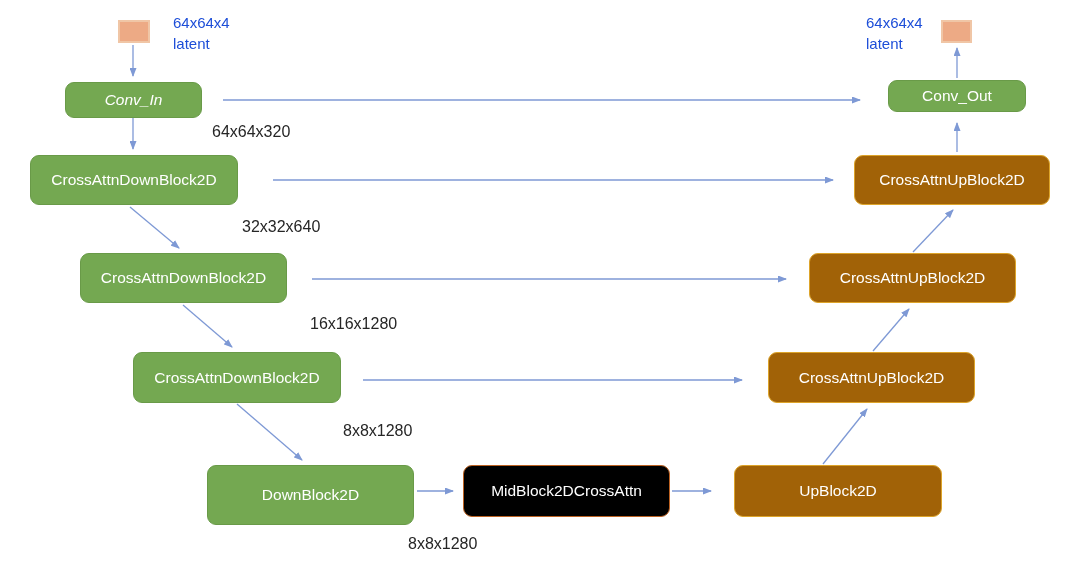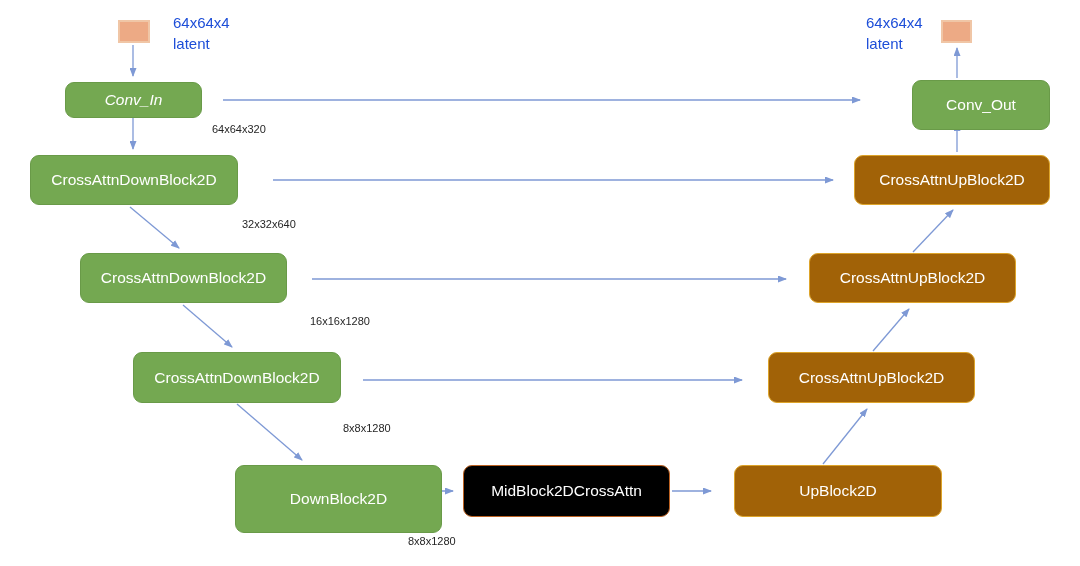--- a/index.html
+++ b/index.html
@@ -27,44 +27,44 @@
   .yellow { background: #a16207; border: 1.5px solid #dda42a; }
   .latent-square {
     position: absolute;
     background: #edaa85;
     border: 2px solid #f0c6a6;
     box-sizing: border-box;
   }
   .dim-label {
     position: absolute;
     color: #262626;
-    font-size: 11px;
+    font-size: 16px;
     white-space: nowrap;
   }
   .latent-label {
     position: absolute;
     color: #1d4ed8;
     font-size: 15px;
     line-height: 21px;
     white-space: nowrap;
   }
   .arrow-layer { position: absolute; left: 0; top: 0; }
 
   
   #conv-in    { left: 65px;  top: 82px;  width: 137px; height: 36px; font-style: italic; }
   #down1      { left: 30px;  top: 155px; width: 208px; height: 50px; }
   #down2      { left: 80px;  top: 253px; width: 207px; height: 50px; }
   #down3      { left: 133px; top: 352px; width: 208px; height: 51px; }
-  #down4      { left: 207px; top: 465px; width: 207px; height: 68px; margin-left: 28px; }
+  #down4      { left: 207px; top: 465px; width: 207px; height: 60px; }
   #mid        { left: 463px; top: 465px; width: 207px; height: 52px; }
   #up1        { left: 720px; top: 465px; width: 208px; height: 52px; margin-left: 14px; }
   #up2        { left: 768px; top: 352px; width: 207px; height: 51px; }
   #up3        { left: 809px; top: 253px; width: 207px; height: 50px; }
   #up4        { left: 854px; top: 155px; width: 196px; height: 50px; }
-  #conv-out   { left: 888px; top: 80px;  width: 138px; height: 50px; margin-left: 24px; }
+  #conv-out   { left: 888px; top: 80px;  width: 138px; height: 32px; }
   #latent-in  { left: 118px; top: 20px;  width: 32px;  height: 23px; }
   #latent-out { left: 941px; top: 20px;  width: 31px;  height: 23px; }
 
   #latent-in-label  { left: 173px; top: 12px; }
   #latent-out-label { left: 866px; top: 12px; }
   #dim-after-conv-in { left: 212px; top: 123px; }
   #dim-after-down1   { left: 242px; top: 218px; }
   #dim-after-down2   { left: 310px; top: 315px; }
   #dim-after-down3   { left: 343px; top: 422px; }
   #dim-after-down4   { left: 408px; top: 535px; }

